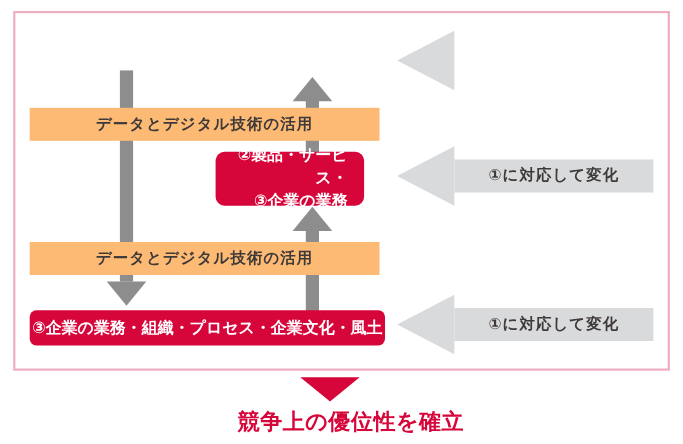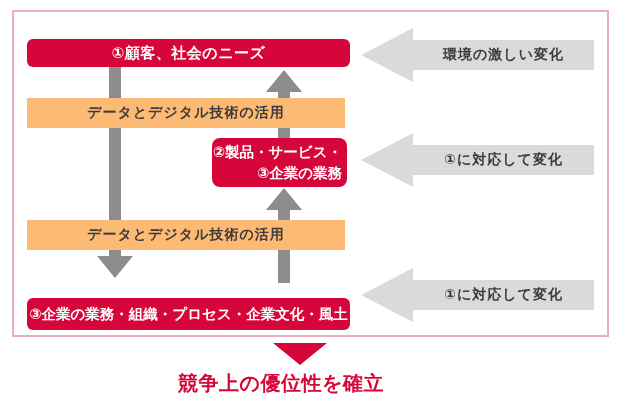--- a/index.html
+++ b/index.html
@@ -13,27 +13,27 @@
     border:2px solid #edaebf;box-sizing:border-box;background:#ffffff;
   }
   
   .redbox{
     position:absolute;background:#d7063a;color:#ffffff;font-weight:bold;
     display:flex;align-items:center;justify-content:center;
     border-radius:6px;z-index:3;box-sizing:border-box;
   }
   .box1{left:27px;top:39px;width:323px;height:28px;font-size:15px;letter-spacing:0.5px;}
   .box2{
-    left:212px;top:138px;width:135px;height:49px;border-radius:8px;
+    left:196px;top:138px;width:135px;height:49px;border-radius:8px;
     font-size:14.5px;line-height:21px;justify-content:flex-end;
-    text-align:right;padding-right:5px;
+    text-align:right;padding-right:15px;
   }
   .box2 .lines{display:block;}
   .box2 .lines span{display:block;}
-  .box3{left:27px;top:282px;width:323px;height:32px;font-size:14.5px;margin-top:16px;}
+  .box3{left:27px;top:282px;width:323px;height:32px;font-size:14.5px;}
   
   .graybar{
     position:absolute;left:27px;width:318px;height:30px;background:#fdba74;
     color:#3e3a39;font-size:14px;font-weight:bold;
     display:flex;align-items:center;justify-content:center;z-index:2;letter-spacing:1px;
   }
   .graybar.first{top:98px;}
   .graybar.second{top:220px;}
   
   .vshaft{position:absolute;width:12px;background:#8d8d8d;z-index:1;}
@@ -62,59 +62,55 @@
   .sarrow.a1{top:28px;}
   .sarrow.a2{top:133px;}
   .sarrow.a3{top:268px;}
   
   .red-tri{
     position:absolute;left:273px;top:343px;width:0;height:0;
     border-left:27px solid transparent;border-right:27px solid transparent;
     border-top:22px solid #d7063a;
   }
   .footer-label{
-    position:absolute;left:178px;top:370px;width:282px;
+    position:absolute;left:178px;top:370px;width:282px;text-align:center;
     color:#d7063a;font-size:20px;font-weight:bold;letter-spacing:0.5px;
   }
 </style>
 </head>
 <body>
 
 <div class="stage">
 
   <div class="frame"></div>
 
   <div class="vshaft shaft-left"></div>
   <div class="vhead down head-down-left"></div>
 
   <div class="vhead up head-up-a"></div>
   <div class="vshaft shaft-up-a"></div>
 
   <div class="vhead up head-up-b"></div>
   <div class="vshaft shaft-up-b"></div>
 
-  <div class="redbox box1">①顧客、社会のニーズ</div>
 
   <div class="redbox box2">
     <span class="lines">
       <span>②製品・サービス・</span>
       <span>③企業の業務</span>
     </span>
   </div>
 
   <div class="redbox box3">③企業の業務・組織・プロセス・企業文化・風土</div>
 
   <div class="graybar first">データとデジタル技術の活用</div>
   <div class="graybar second">データとデジタル技術の活用</div>
 
   <div class="sarrow a1">
     <div class="head"></div>
-    <div class="tail">
-      <span>環境の激しい変化</span>
-    </div>
   </div>
 
   <div class="sarrow a2">
     <div class="head"></div>
     <div class="tail">
       <span>①に対応して変化</span>
     </div>
   </div>
 
   <div class="sarrow a3">

